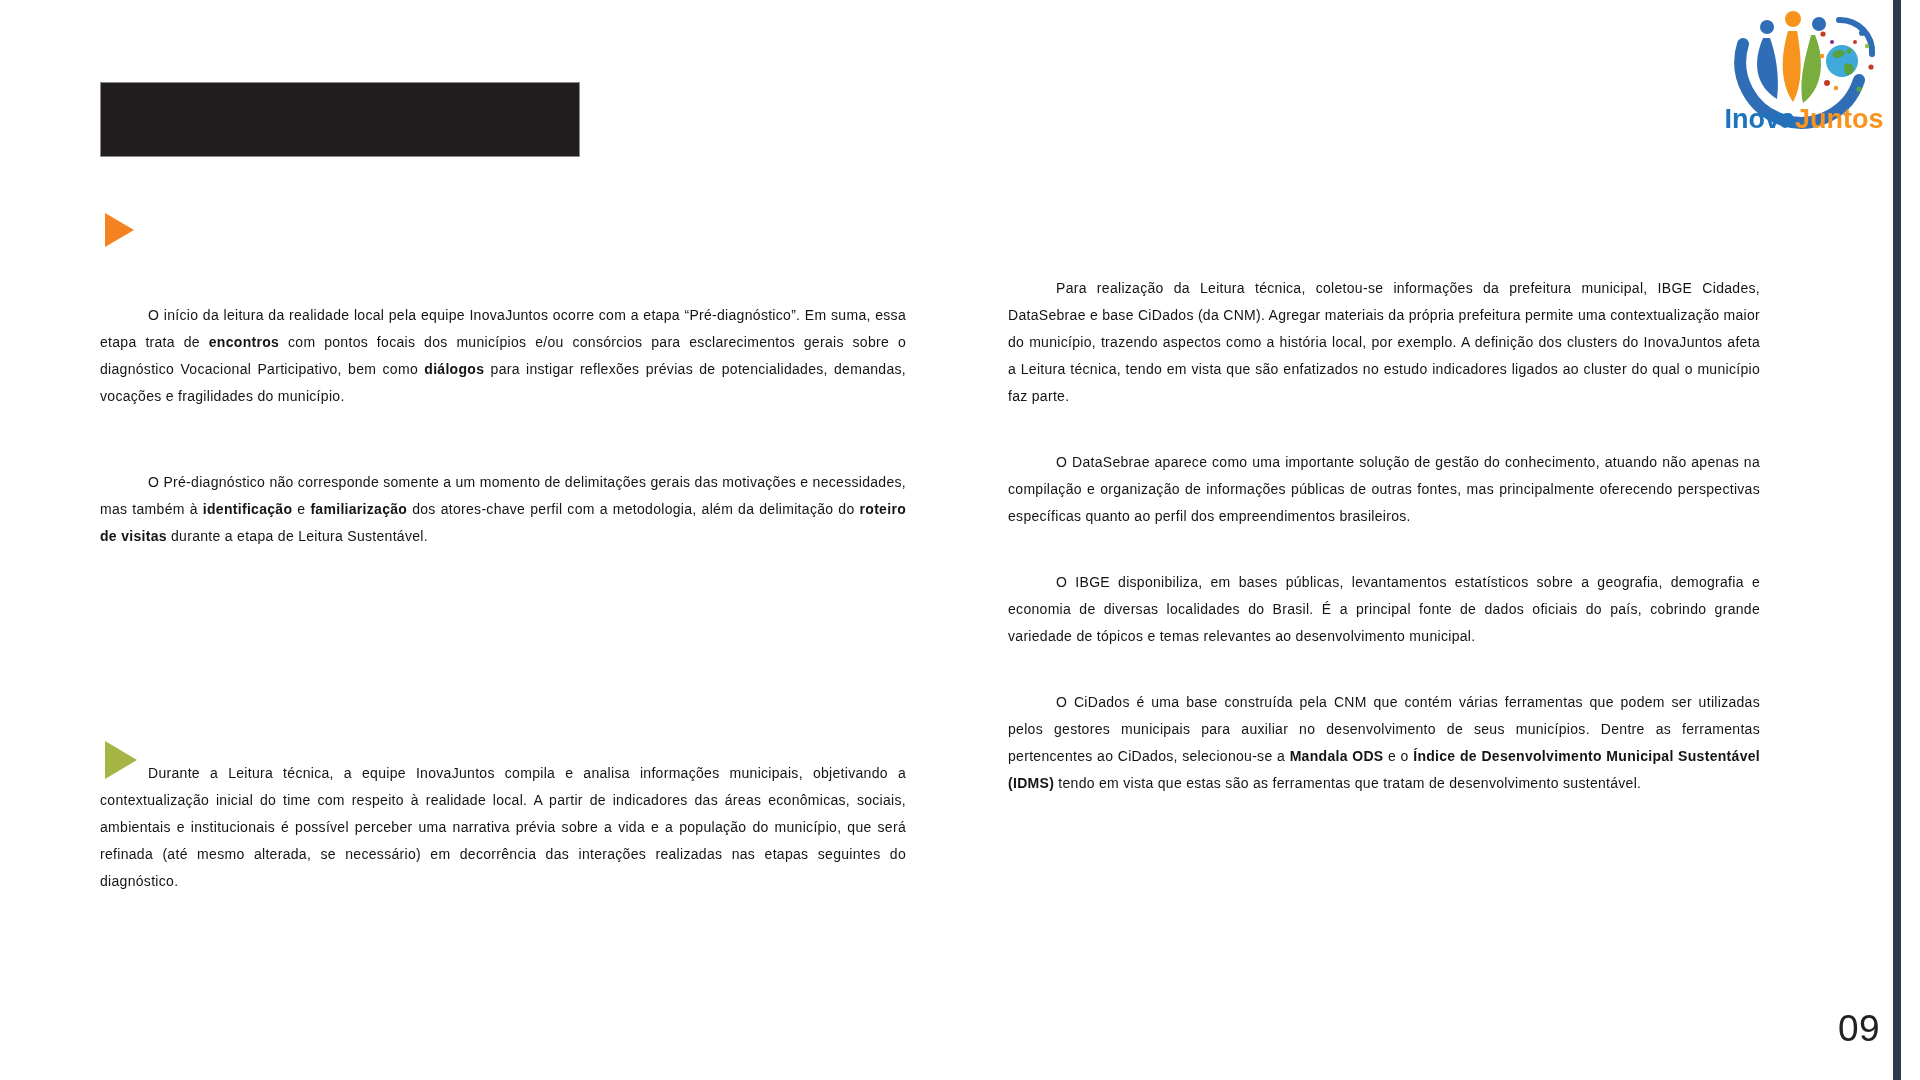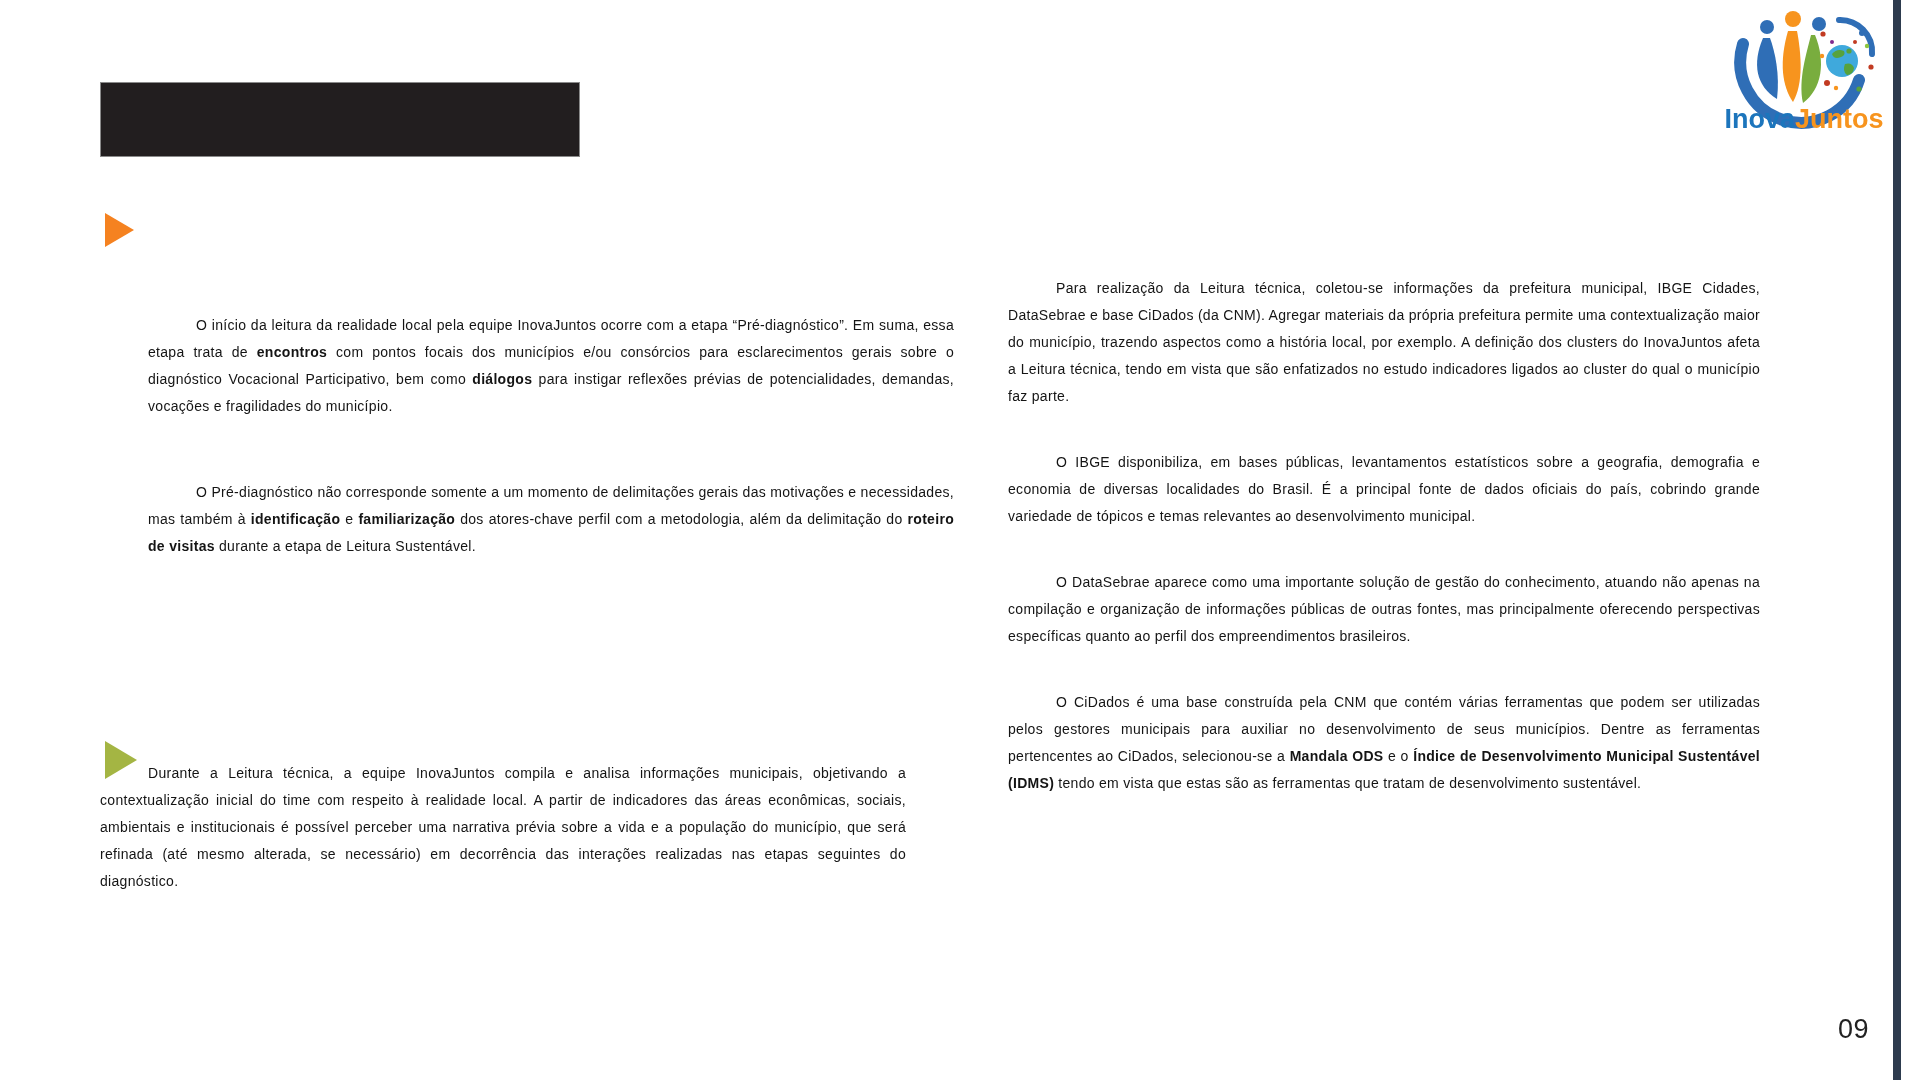--- a/index.html
+++ b/index.html
@@ -36,34 +36,34 @@
   .textcol{
     position:absolute;
     font-size:14px;
     line-height:27px;
     letter-spacing:0.3px;
     color:#141414;
     text-align:justify;
   }
   .textcol p{margin:0;text-indent:48px;}
   .textcol p strong{font-weight:bold;}
-  #left-block-1{left:100px;top:312px;width:806px;margin-left:48px;}
+  #left-block-1{left:100px;top:302px;width:806px;}
   #left-block-1 p.first{margin-bottom:59px;}
   #left-block-2{left:100px;top:760px;width:806px;}
   #right-column{left:1008px;top:275px;width:752px;}
   #right-column p{margin-bottom:39px;}
   #right-column p:last-child{margin-bottom:16px;}
   .edge-bar{
     position:absolute;left:1893px;top:0;
     width:8px;height:1080px;
     background:#2d3b4e;
   }
   .page-number{
     position:absolute;left:1838px;top:1014px;
-    font-size:27px;line-height:30px;color:#222222;
+    font-size:37px;line-height:30px;color:#222222;
     letter-spacing:0.5px;
   }
   .logo{
     position:absolute;left:1723px;top:4px;
     width:162px;height:132px;
   }
 </style>
 </head>
 <body>
 
@@ -117,22 +117,22 @@
   </div>
 
   <div class="marker green"></div>
 
   <div class="textcol" id="left-block-2">
     <p><span>Durante a Leitura técnica, a equipe InovaJuntos compila e analisa informações municipais, objetivando a contextualização inicial do time com respeito à realidade local. A partir de indicadores das áreas econômicas, sociais, ambientais e institucionais é possível perceber uma narrativa prévia sobre a vida e a população do município, que será refinada (até mesmo alterada, se necessário) em decorrência das interações realizadas nas etapas seguintes do diagnóstico.</span></p>
   </div>
 
   <div class="textcol" id="right-column">
     <p><span>Para realização da Leitura técnica, coletou-se informações da prefeitura municipal, IBGE Cidades, DataSebrae e base CiDados (da CNM). Agregar materiais da própria prefeitura permite uma contextualização maior do município, trazendo aspectos como a história local, por exemplo. A definição dos clusters do InovaJuntos afeta a Leitura técnica, tendo em vista que são enfatizados no estudo indicadores ligados ao cluster do qual o município faz parte.</span></p>
+    <p><span>O DataSebrae aparece como uma importante solução de gestão do conhecimento, atuando não apenas na compilação e organização de informações públicas de outras fontes, mas principalmente oferecendo perspectivas específicas quanto ao perfil dos empreendimentos brasileiros.</span></p>
     <p><span>O IBGE disponibiliza, em bases públicas, levantamentos estatísticos sobre a geografia, demografia e economia de diversas localidades do Brasil. É a principal fonte de dados oficiais do país, cobrindo grande variedade de tópicos e temas relevantes ao desenvolvimento municipal.</span></p>
-    <p><span>O DataSebrae aparece como uma importante solução de gestão do conhecimento, atuando não apenas na compilação e organização de informações públicas de outras fontes, mas principalmente oferecendo perspectivas específicas quanto ao perfil dos empreendimentos brasileiros.</span></p>
     <p><span>O CiDados é uma base construída pela CNM que contém várias ferramentas que podem ser utilizadas pelos gestores municipais para auxiliar no desenvolvimento de seus municípios. Dentre as ferramentas pertencentes ao CiDados, selecionou-se a </span><strong>Mandala ODS</strong><span> e o </span><strong>Índice de Desenvolvimento Municipal Sustentável (IDMS)</strong><span> tendo em vista que estas são as ferramentas que tratam de desenvolvimento sustentável.</span></p>
   </div>
 
   <div class="edge-bar"></div>
 
   <div class="page-number">09</div>
 
 </div>
 
 </body></html>

